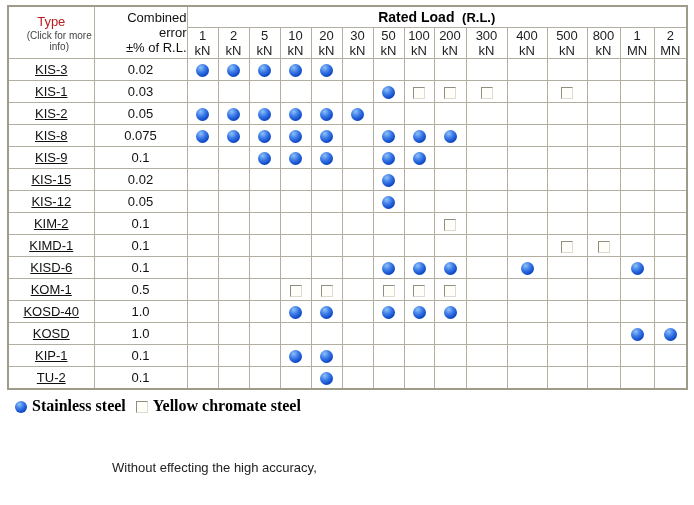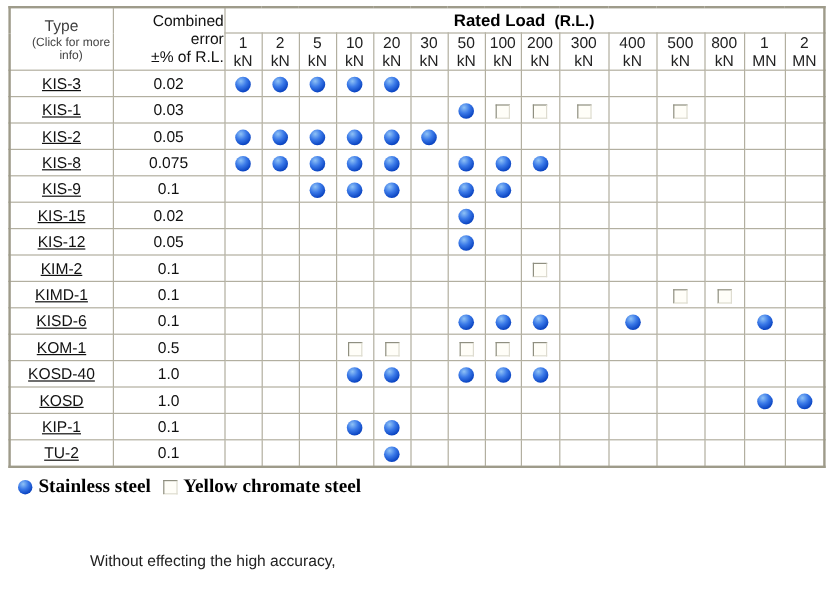--- a/index.html
+++ b/index.html
@@ -12,21 +12,21 @@
     text-align:center;
     vertical-align:middle;
     font-size:13px;
     font-weight:normal;
     padding:0;
     background:#fff;
     overflow:hidden;
   }
   td.datacell{height:21px;}
   th.corner{padding:2px 2px;}
-  .t1{font-size:13px;color:#404040;}
+  .t1{font-size:13px;color:#b91c1c;}
   .t2{font-size:10px;color:#444;margin-top:1px;line-height:11px;padding-left:16px;}
   th.errhead{padding:2px 2px;}
   .errline{font-size:13px;line-height:15px;color:#111;text-align:right;}
   th.ratedload{height:20px;}
   .rl-label{font-weight:bold;font-size:14px;color:#000;}
   .rl-abbr{font-weight:bold;font-size:13px;color:#000;margin-left:4px;}
   th.unit{line-height:15px;padding:2px 0 3px;color:#222;}
   a.typelink{color:#111;text-decoration:underline;cursor:pointer;}
 
   .ball{
@@ -41,21 +41,21 @@
   }
 
   .legend{
     margin:7px 0 0 8px;
     font-family:"Liberation Serif",serif;
     font-weight:bold;font-size:16px;color:#000;
   }
   .legend .ball{width:12px;height:12px;margin-right:5px;}
   .legend .sq{margin:0 5px 0 10px;}
 
-  .footer{margin:44px 0 0 68px;font-size:13px;color:#222;line-height:17px;}
+  .footer{margin:44px 0 0 105px;font-size:13px;color:#222;line-height:17px;}
 </style>
 </head>
 <body>
 
 <div class="wrap">
 
   <table class="spec">
     <colgroup>
       <col style="width:86px">
         <col style="width:93px">

